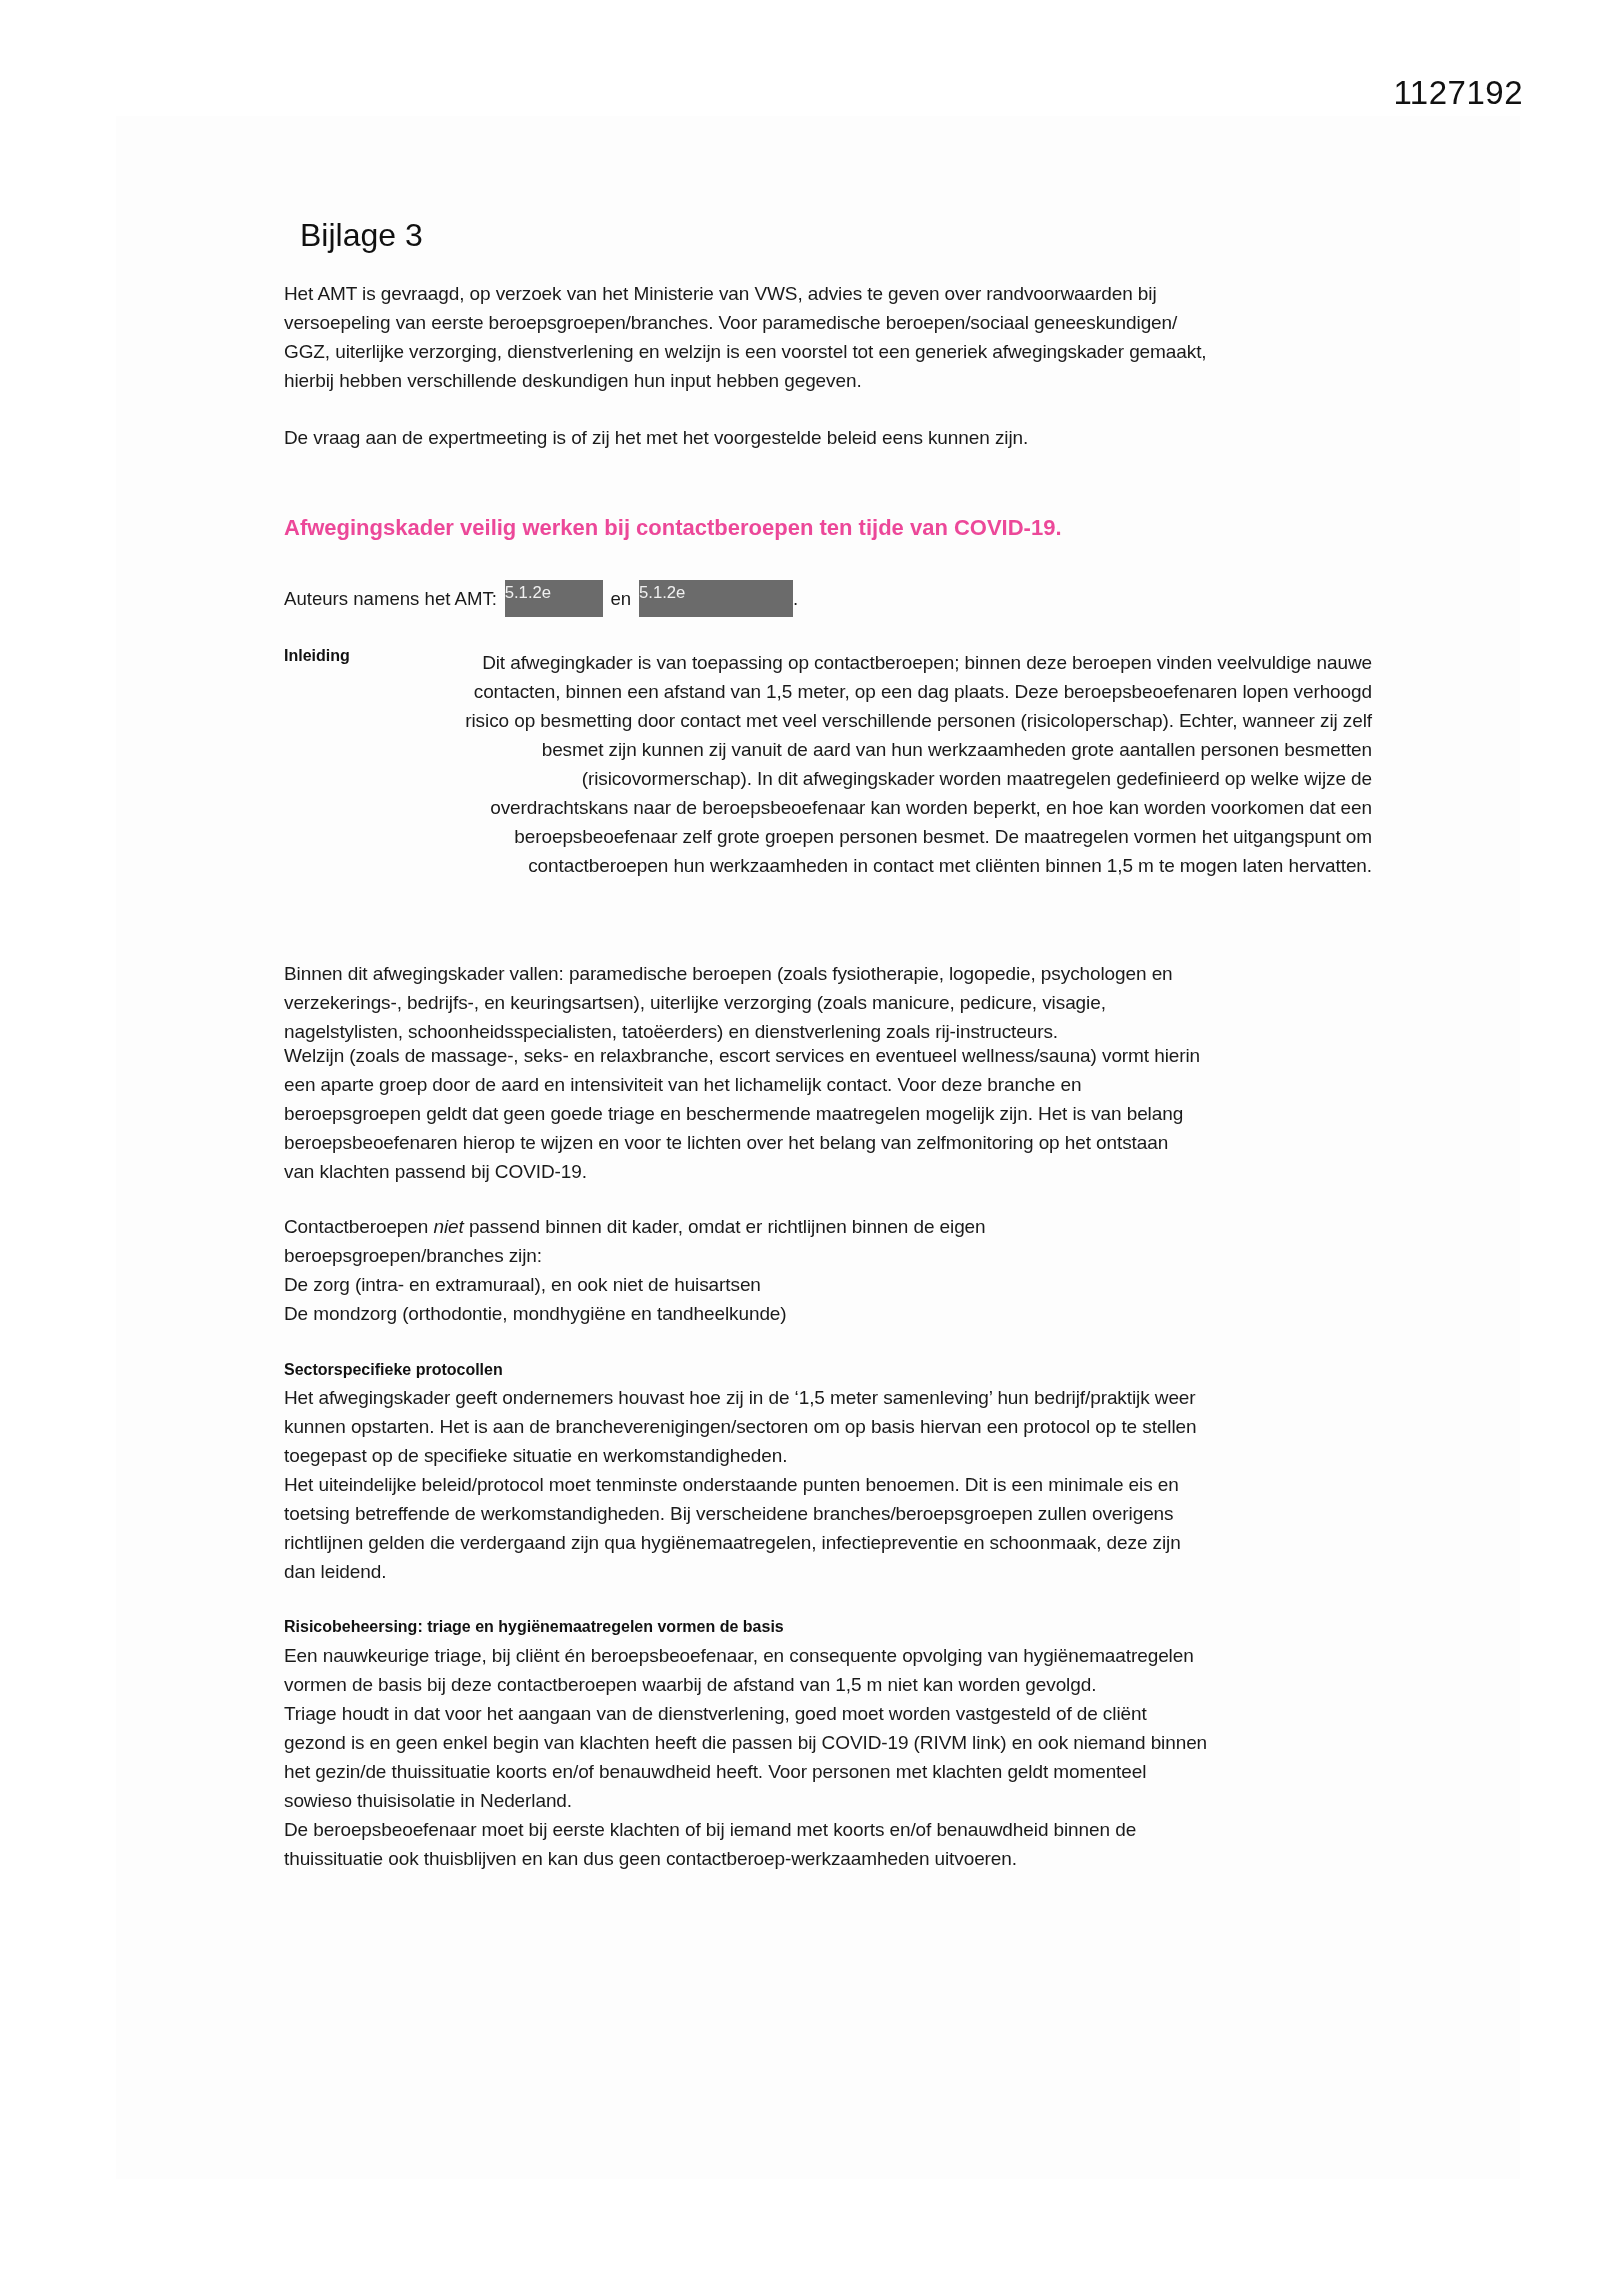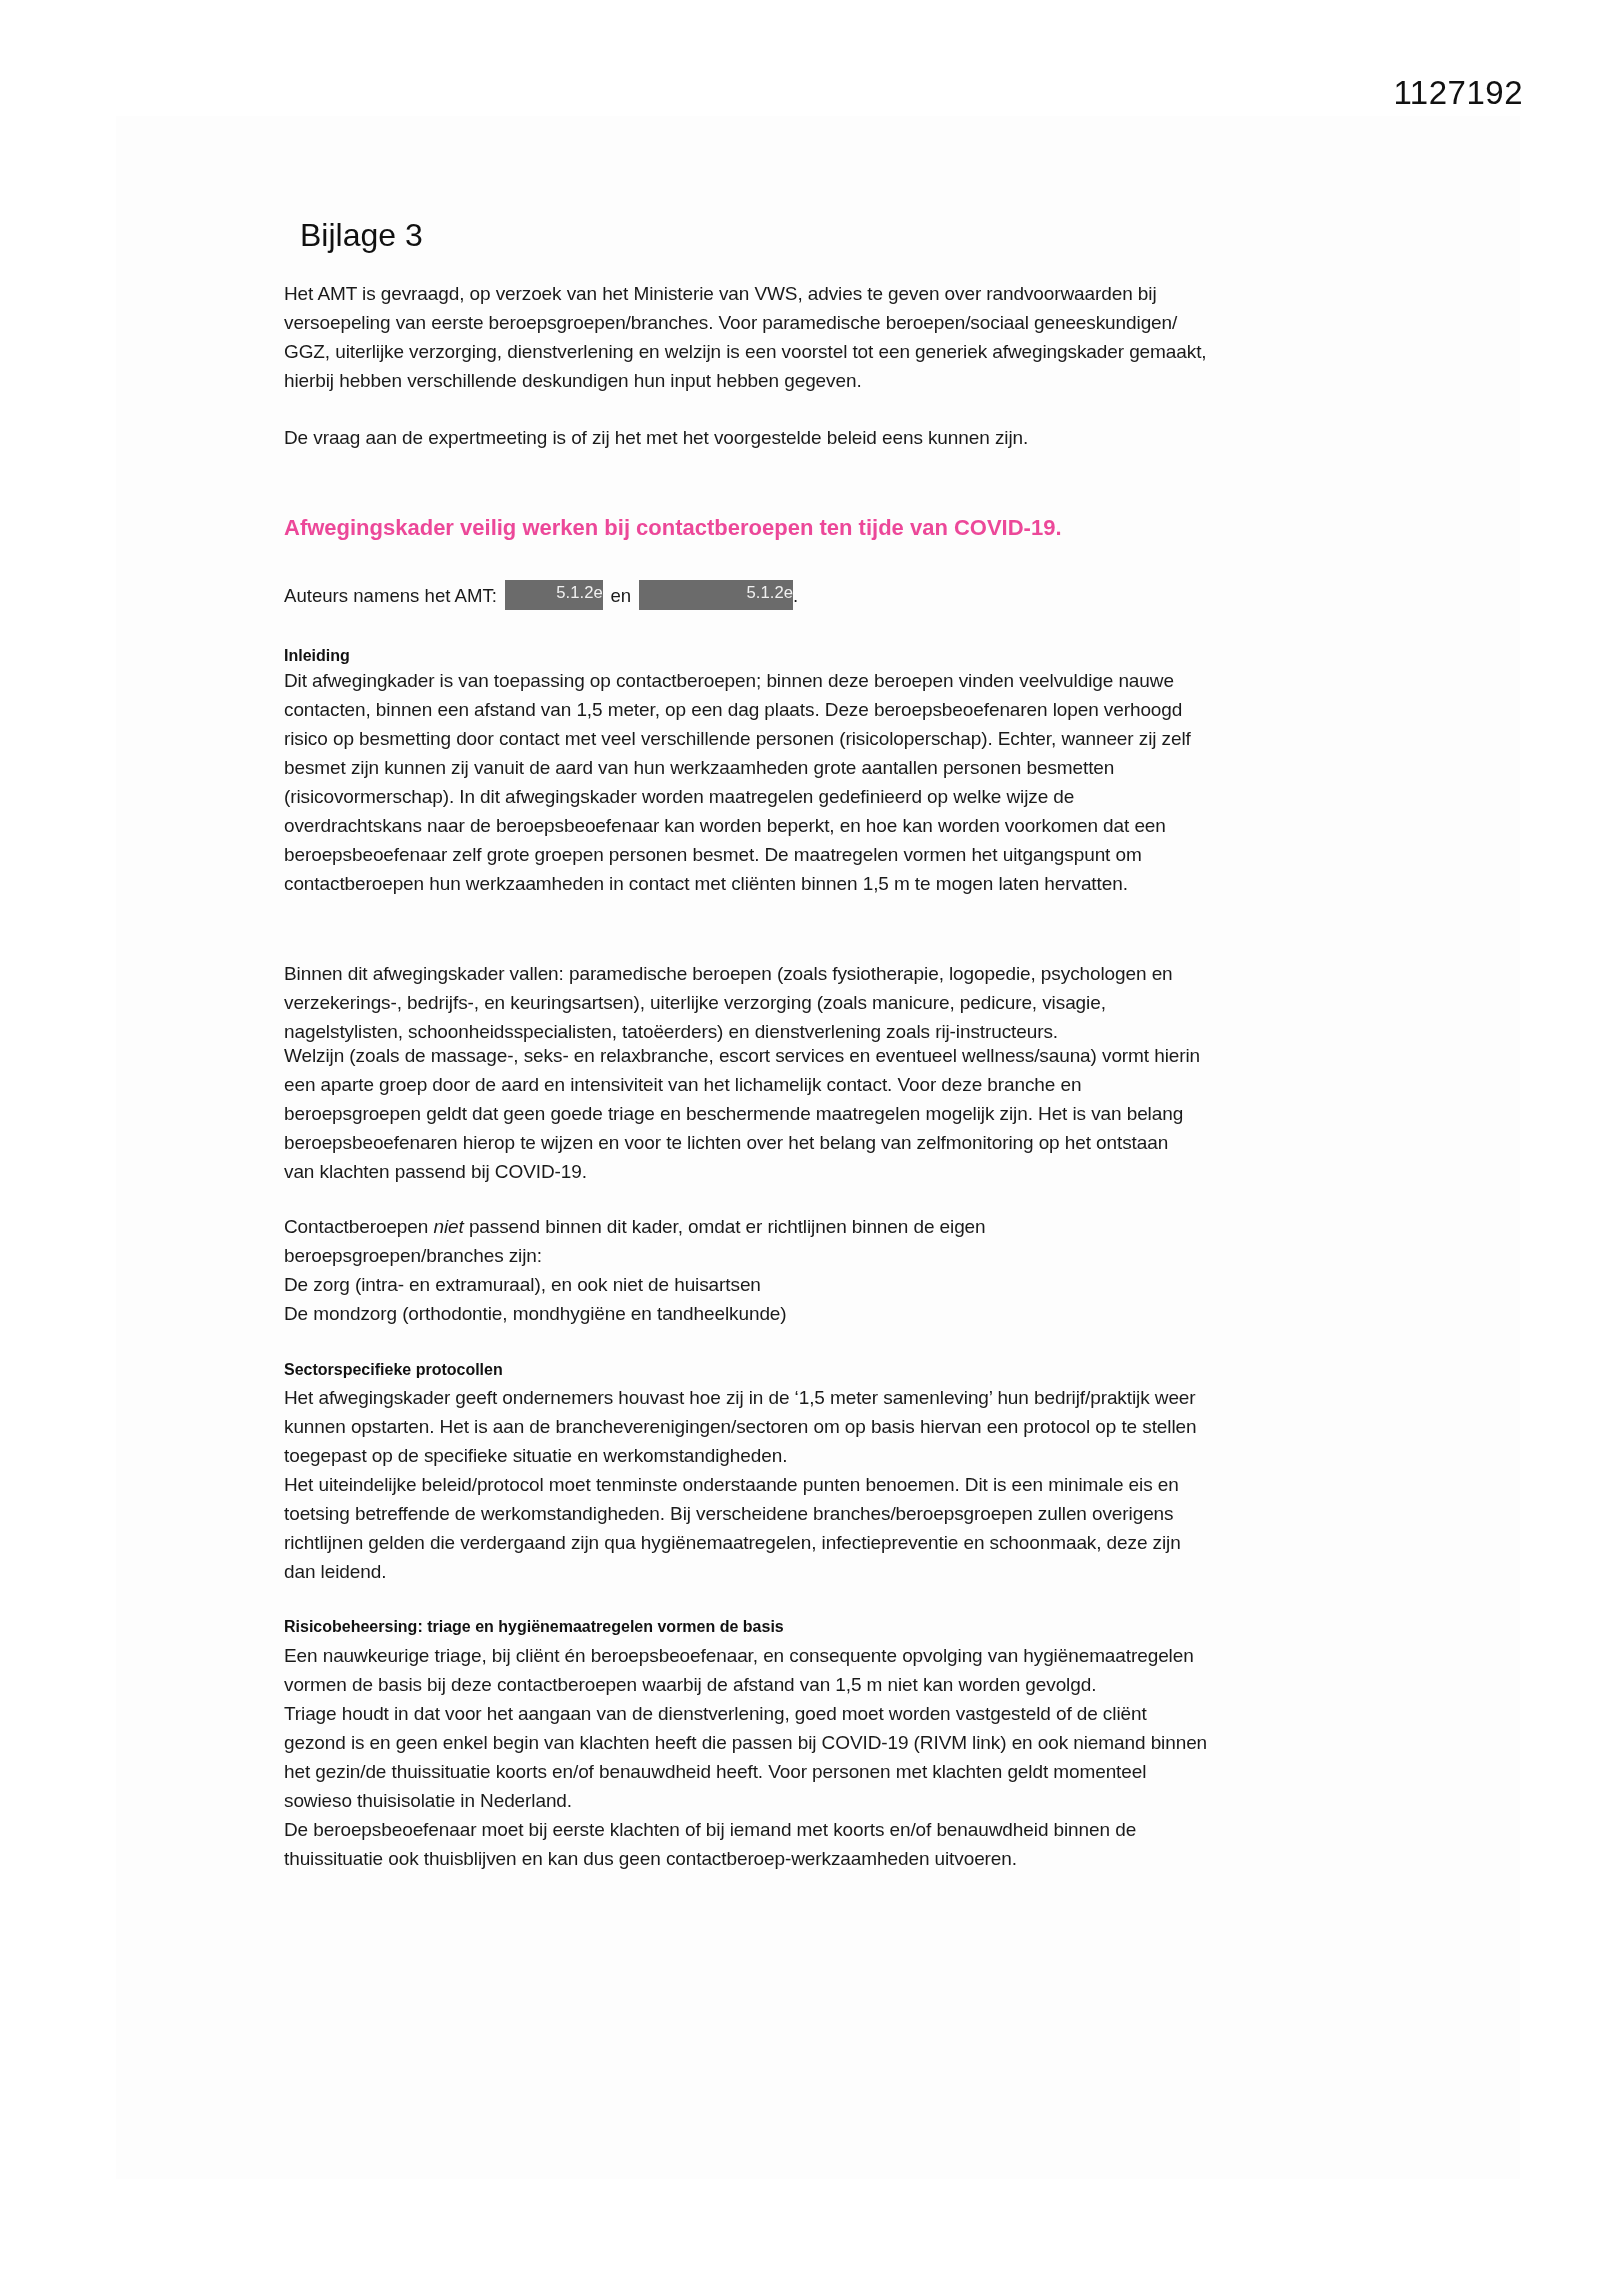--- a/index.html
+++ b/index.html
@@ -34,21 +34,21 @@
     position: absolute; left: 0; margin: 0;
     font-size: 16px; font-weight: bold; line-height: 29px; color: #111;
   }
   .authors {
     position: absolute; left: 0; top: 580px;
     font-size: 18.6px; line-height: 29px; display: flex; align-items: center; white-space: nowrap;
   }
   .redact {
     display: inline-block; background: #6b6b6b; color: #f0f0f0;
     font-family: "Liberation Sans", sans-serif; font-size: 16.7px;
-    height: 30px; line-height: 25.5px; text-align: right; vertical-align: top;
+    height: 37px; line-height: 25.5px; text-align: left; vertical-align: top;
   }
   .r1 { width: 98px; margin-left: 7.8px; margin-right: 7.8px; }
   .r2 { width: 154px; margin-left: 7.8px; }
   em { font-style: italic; }
 </style>
 </head>
 <body>
 
 <div class="page-number">1127192</div>
 
@@ -67,21 +67,21 @@
 
   <div class="authors">
     <span>Auteurs namens het AMT:</span>
     <span class="redact r1">5.1.2e</span>
     <span>en</span>
     <span class="redact r2">5.1.2e</span>
     <span>.</span>
   </div>
 
   <h3 class="h3" style="top:641px;">Inleiding</h3>
-  <p class="p" style="top:666px;">Dit afwegingkader is van toepassing op contactberoepen; binnen deze beroepen vinden veelvuldige nauwe
+  <p class="p" style="top:648px;text-align:right;">Dit afwegingkader is van toepassing op contactberoepen; binnen deze beroepen vinden veelvuldige nauwe
 contacten, binnen een afstand van 1,5 meter, op een dag plaats. Deze beroepsbeoefenaren lopen verhoogd
 risico op besmetting door contact met veel verschillende personen (risicoloperschap). Echter, wanneer zij zelf
 besmet zijn kunnen zij vanuit de aard van hun werkzaamheden grote aantallen personen besmetten
 (risicovormerschap). In dit afwegingskader worden maatregelen gedefinieerd op welke wijze de
 overdrachtskans naar de beroepsbeoefenaar kan worden beperkt, en hoe kan worden voorkomen dat een
 beroepsbeoefenaar zelf grote groepen personen besmet. De maatregelen vormen het uitgangspunt om
 contactberoepen hun werkzaamheden in contact met cliënten binnen 1,5 m te mogen laten hervatten.</p>
   <p class="p" style="top:959px;">Binnen dit afwegingskader vallen: paramedische beroepen (zoals fysiotherapie, logopedie, psychologen en
 verzekerings-, bedrijfs-, en keuringsartsen), uiterlijke verzorging (zoals manicure, pedicure, visagie,
 nagelstylisten, schoonheidsspecialisten, tatoëerders) en dienstverlening zoals rij-instructeurs.</p>

